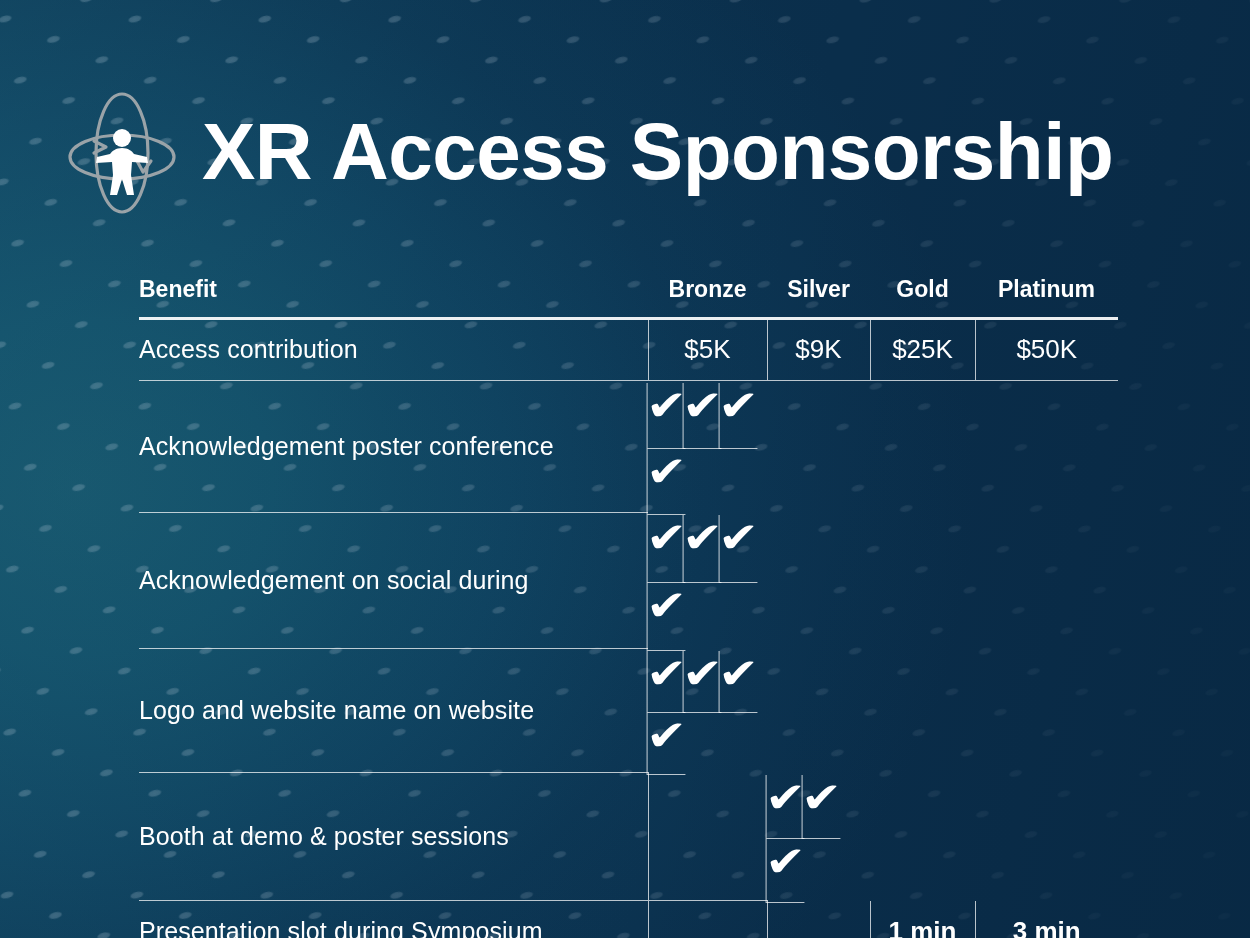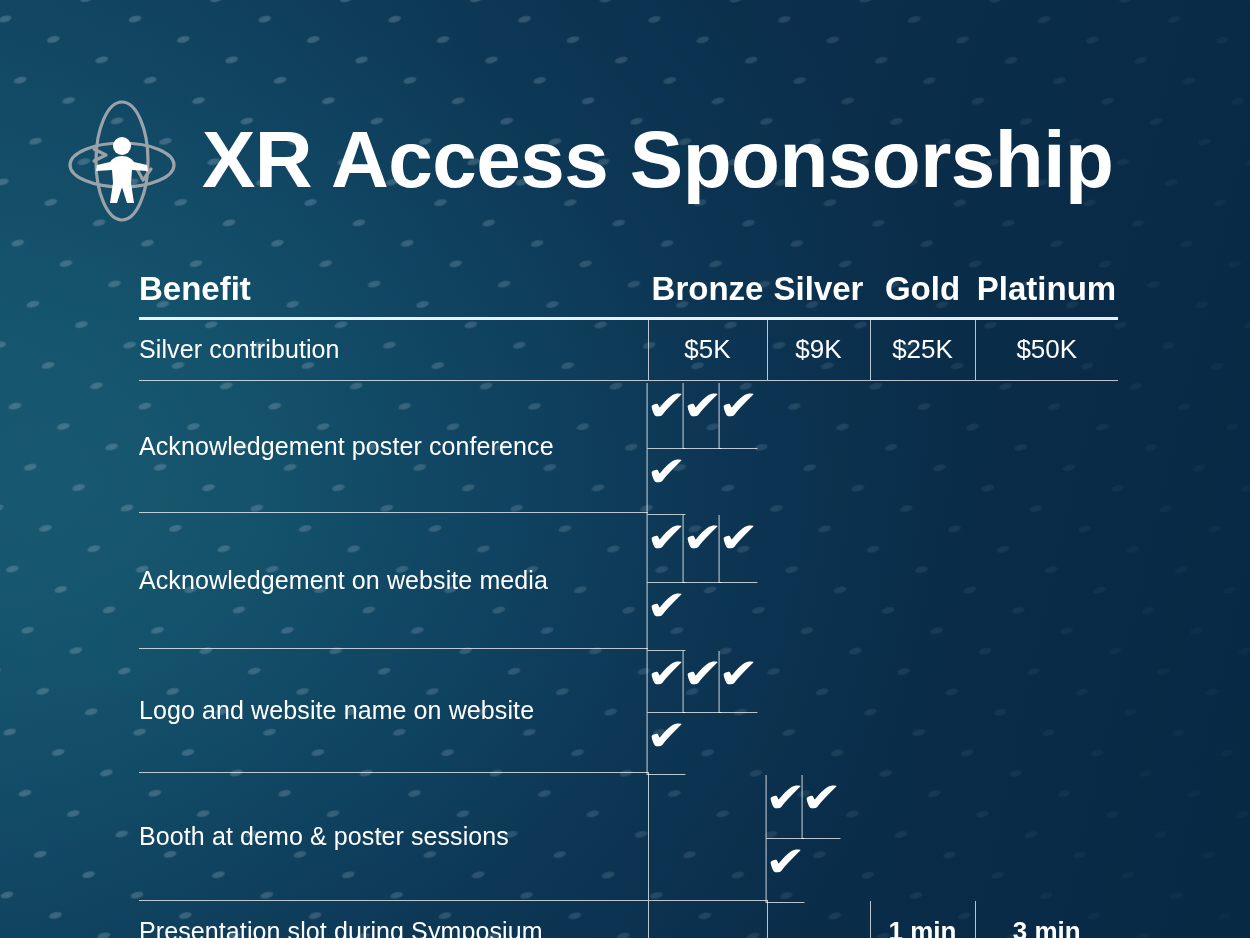--- a/index.html
+++ b/index.html
@@ -50,21 +50,21 @@
   #page {
     position: absolute;
     inset: 0;
     z-index: 3;
   }
 
   
   #header {
     position: absolute;
     left: 64px;
-    top: 92px;
+    top: 84px;
     width: 1130px;
     height: 140px;
     display: flex;
     align-items: center;
     gap: 22px;
   }
 
   #logo-mark {
     width: 116px;
     height: 126px;
@@ -100,21 +100,21 @@
 
   #sponsor-table th,
   #sponsor-table td {
     padding: 0;
     vertical-align: middle;
     color: #ffffff;
   }
 
   
   thead th {
-    font-size: 33px;
+    font-size: 23px;
     font-weight: 700;
     height: 56px;
     padding-bottom: 6px;
     border-bottom: 3px solid rgba(255,255,255,0.92);
   }
   th.benefit-head { text-align: left; padding-left: 6px; }
   th.tier-head    { }
 
   
   tbody td {
@@ -208,35 +208,35 @@
       <tr>
         <th class="benefit-head">Benefit</th>
         <th class="tier-head">Bronze</th>
         <th class="tier-head">Silver</th>
         <th class="tier-head">Gold</th>
         <th class="tier-head">Platinum</th>
       </tr>
     </thead>
     <tbody id="table-body">
         <tr class="r-0">
-          <td class="benefit-cell">Silver contribution</td>
+          <td class="benefit-cell">Access contribution</td>
           <td class="tier-cell amount">$5K</td>
           <td class="tier-cell amount">$9K</td>
           <td class="tier-cell amount">$25K</td>
           <td class="tier-cell amount">$50K</td>
         </tr>
         <tr class="r-1">
           <td class="benefit-cell">Acknowledgement poster conference</td>
           <td class="tier-cell check"><span class="check">✔</span></td>
           <td class="tier-cell check"><span class="check">✔</span></td>
           <td class="tier-cell check"><span class="check">✔</span></td>
           <td class="tier-cell check"><span class="check">✔</span></td>
         </tr>
         <tr class="r-2">
-          <td class="benefit-cell">Acknowledgement on website media</td>
+          <td class="benefit-cell">Acknowledgement on social during</td>
           <td class="tier-cell check"><span class="check">✔</span></td>
           <td class="tier-cell check"><span class="check">✔</span></td>
           <td class="tier-cell check"><span class="check">✔</span></td>
           <td class="tier-cell check"><span class="check">✔</span></td>
         </tr>
         <tr class="r-3">
           <td class="benefit-cell">Logo and website name on website</td>
           <td class="tier-cell check"><span class="check">✔</span></td>
           <td class="tier-cell check"><span class="check">✔</span></td>
           <td class="tier-cell check"><span class="check">✔</span></td>

